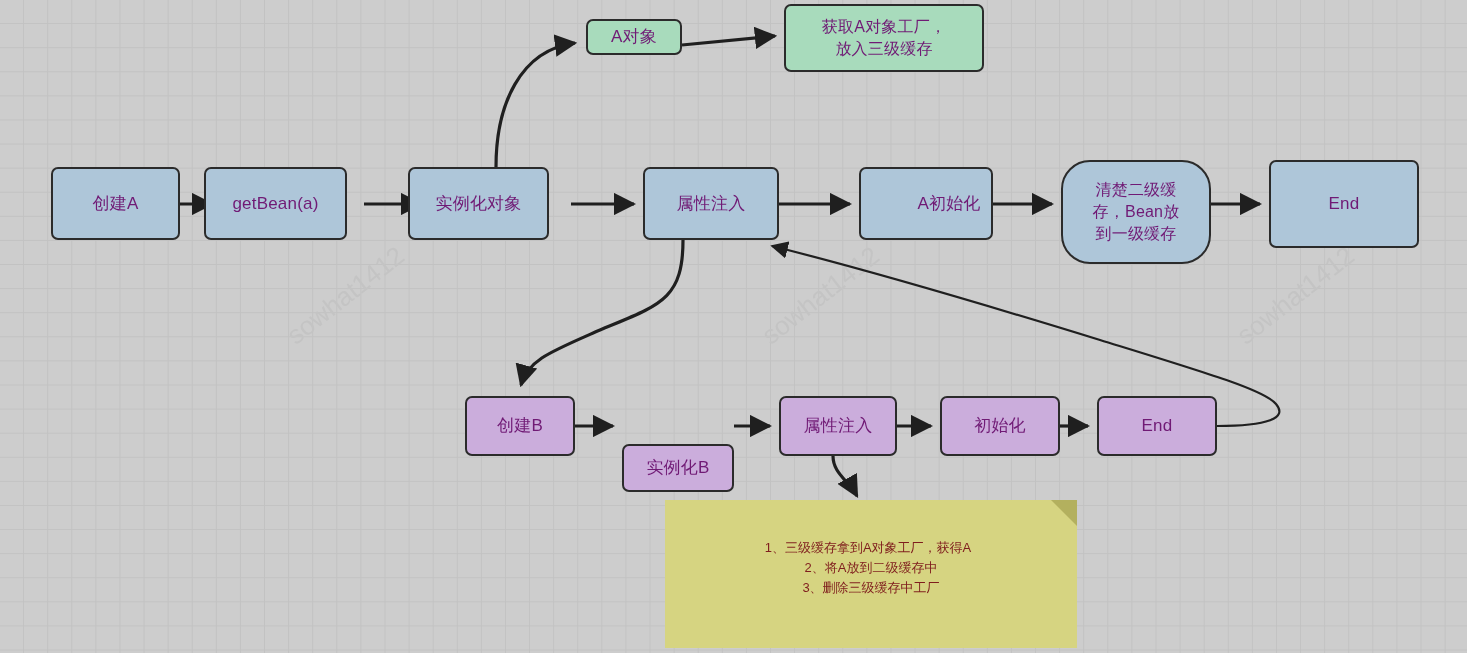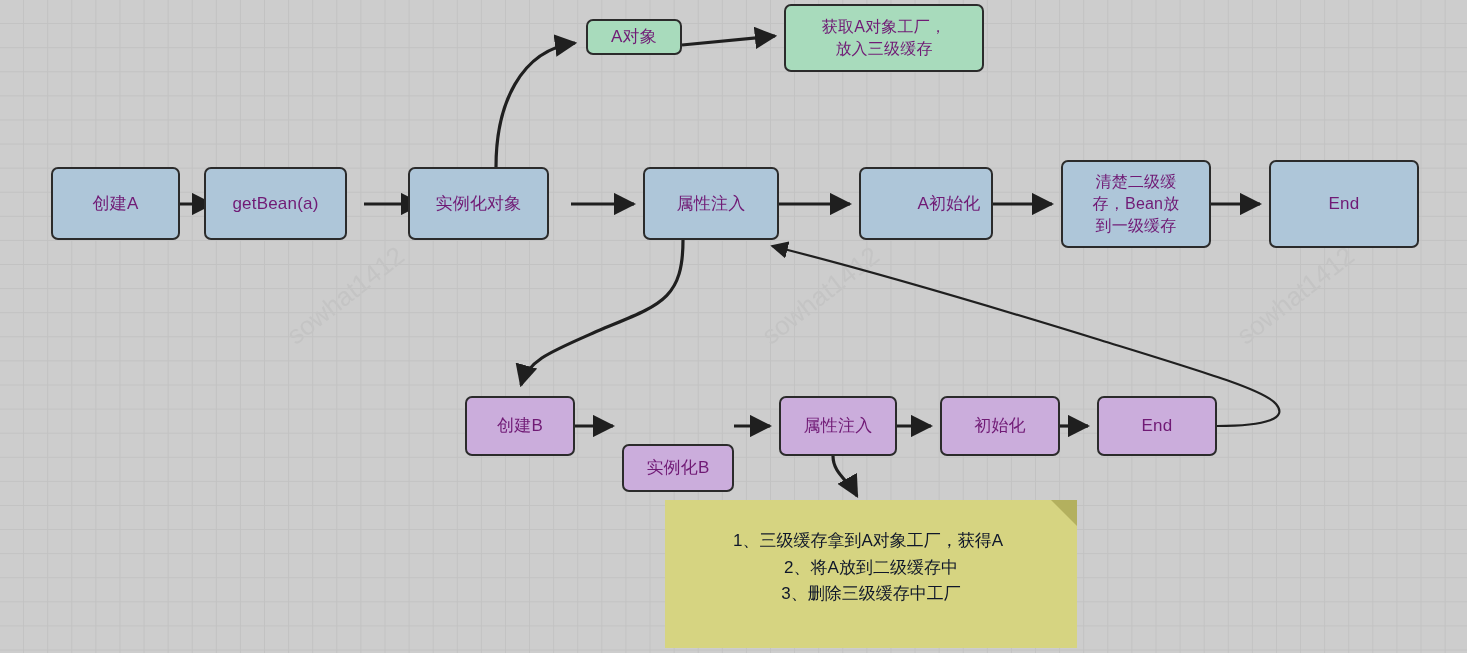--- a/index.html
+++ b/index.html
@@ -63,22 +63,22 @@
   }
   .node.blue  { background: #aec6d9; }
   .node.green { background: #a8dbbc; }
   .node.purple{ background: #cbaddc; }
 
   
   .note {
     position: absolute;
     box-sizing: border-box;
     background: #d6d481;
-    color: #0f172a;
-    font-size: 17px;
+    color: #7f1d1d;
+    font-size: 13px;
     line-height: 1.55;
     text-align: center;
     display: flex;
     flex-direction: column;
     align-items: center;
     justify-content: center;
     white-space: pre-line;
     padding: 6px 10px 18px 10px;
   }
   .note .fold {
@@ -153,21 +153,21 @@
   </div>
 
   <div class="node blue" style="left:643px; top:167px; width:136px; height:73px;">
     <span>属性注入</span>
   </div>
 
   <div class="node blue" style="left:859px; top:167px; width:134px; height:73px;padding-left:46px;">
     <span>A初始化</span>
   </div>
 
-  <div class="node blue" style="left:1061px; top:160px; width:150px; height:88px; font-size:16px;">
+  <div class="node blue" style="left:1061px; top:160px; width:150px; height:104px; font-size:16px;border-radius:29px;">
     <span>清楚二级缓
 存，Bean放
 到一级缓存</span>
   </div>
 
   <div class="node blue" style="left:1269px; top:160px; width:150px; height:88px;">
     <span>End</span>
   </div>
 
   <div class="node green" style="left:586px; top:19px; width:96px; height:36px;">

